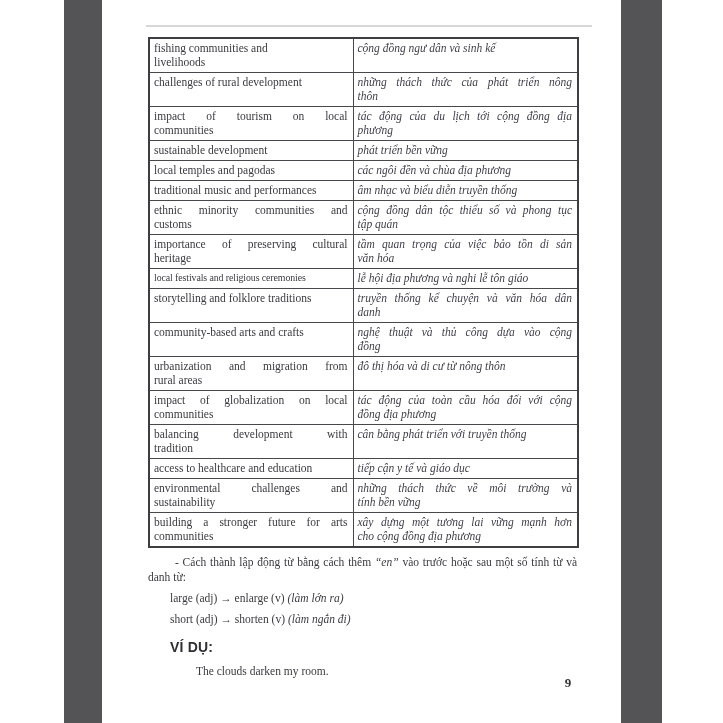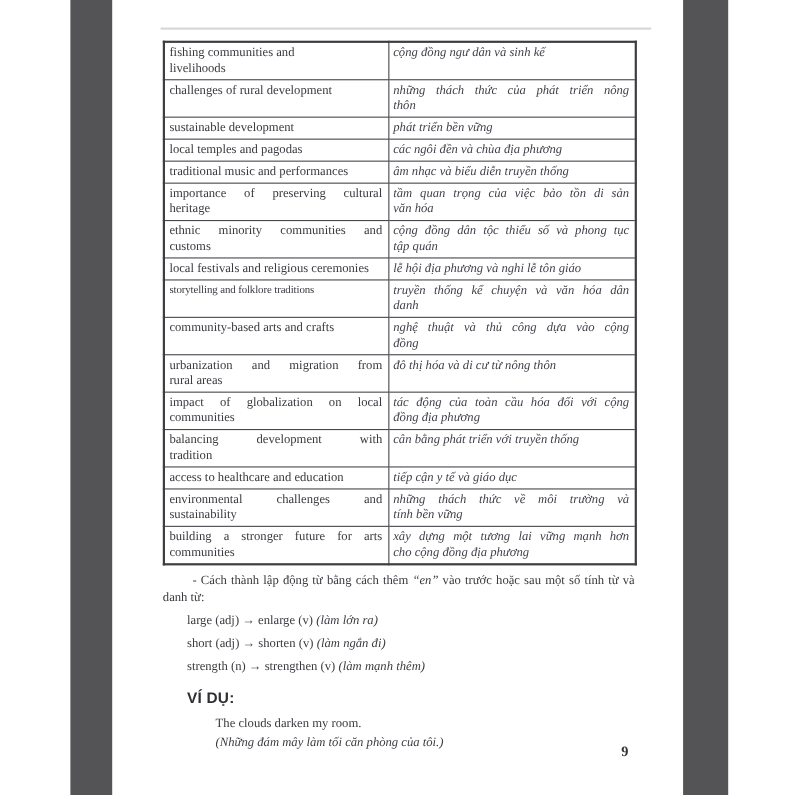--- a/index.html
+++ b/index.html
@@ -99,60 +99,70 @@
         <td class="cell-en">
             <div>challenges of rural development</div>
           </td>
         <td class="cell-vi">
             <div>những thách thức của phát triển nông</div>
             <div>thôn</div>
           </td>
       </tr>
       <tr>
         <td class="cell-en">
+            <div>impact of tourism on local</div>
+            <div>communities</div>
+          </td>
+        <td class="cell-vi">
+            <div>tác động của du lịch tới cộng đồng địa</div>
+            <div>phương</div>
+          </td>
+      </tr>
+      <tr>
+        <td class="cell-en">
             <div>sustainable development</div>
           </td>
         <td class="cell-vi">
             <div>phát triển bền vững</div>
           </td>
       </tr>
       <tr>
         <td class="cell-en">
             <div>local temples and pagodas</div>
           </td>
         <td class="cell-vi">
             <div>các ngôi đền và chùa địa phương</div>
           </td>
       </tr>
       <tr>
         <td class="cell-en">
             <div>traditional music and performances</div>
           </td>
         <td class="cell-vi">
             <div>âm nhạc và biểu diễn truyền thống</div>
+          </td>
+      </tr>
+      <tr>
+        <td class="cell-en">
+            <div>ethnic minority communities and</div>
+            <div>customs</div>
+          </td>
+        <td class="cell-vi">
+            <div>cộng đồng dân tộc thiểu số và phong tục</div>
+            <div>tập quán</div>
           </td>
       </tr>
       <tr>
         <td class="cell-en">
             <div>importance of preserving cultural</div>
             <div>heritage</div>
           </td>
         <td class="cell-vi">
             <div>tầm quan trọng của việc bảo tồn di sản</div>
             <div>văn hóa</div>
-          </td>
-      </tr>
-      <tr>
-        <td class="cell-en">
-            <div>ethnic minority communities and</div>
-            <div>customs</div>
-          </td>
-        <td class="cell-vi">
-            <div>cộng đồng dân tộc thiểu số và phong tục</div>
-            <div>tập quán</div>
           </td>
       </tr>
       <tr>
         <td class="cell-en">
             <div>local festivals and religious ceremonies</div>
           </td>
         <td class="cell-vi">
             <div>lễ hội địa phương và nghi lễ tôn giáo</div>
           </td>
       </tr>
@@ -231,22 +241,20 @@
           </td>
       </tr>
     </tbody>
   </table>
 
   <p class="intro"><span>- Cách thành lập động từ bằng cách thêm </span><span class="term">“en”</span><span> vào trước hoặc sau một số tính từ và danh từ:</span></p>
 
   <div class="examples">
     <div class="example"><span>large (adj) → enlarge (v)</span><span class="gloss">(làm lớn ra)</span></div>
     <div class="example"><span>short (adj) → shorten (v)</span><span class="gloss">(làm ngắn đi)</span></div>
-    <div class="example"><span>strength (n) → strengthen (v)</span><span class="gloss">(làm mạnh thêm)</span></div>
   </div>
 
   <div class="vd-heading">VÍ DỤ:</div>
   <div class="sentence-en">The clouds darken my room.</div>
-  <div class="sentence-vi">(Những đám mây làm tối căn phòng của tôi.)</div>
 
 </div>
 
 <div class="page-number">9</div>
 
 </body></html>

